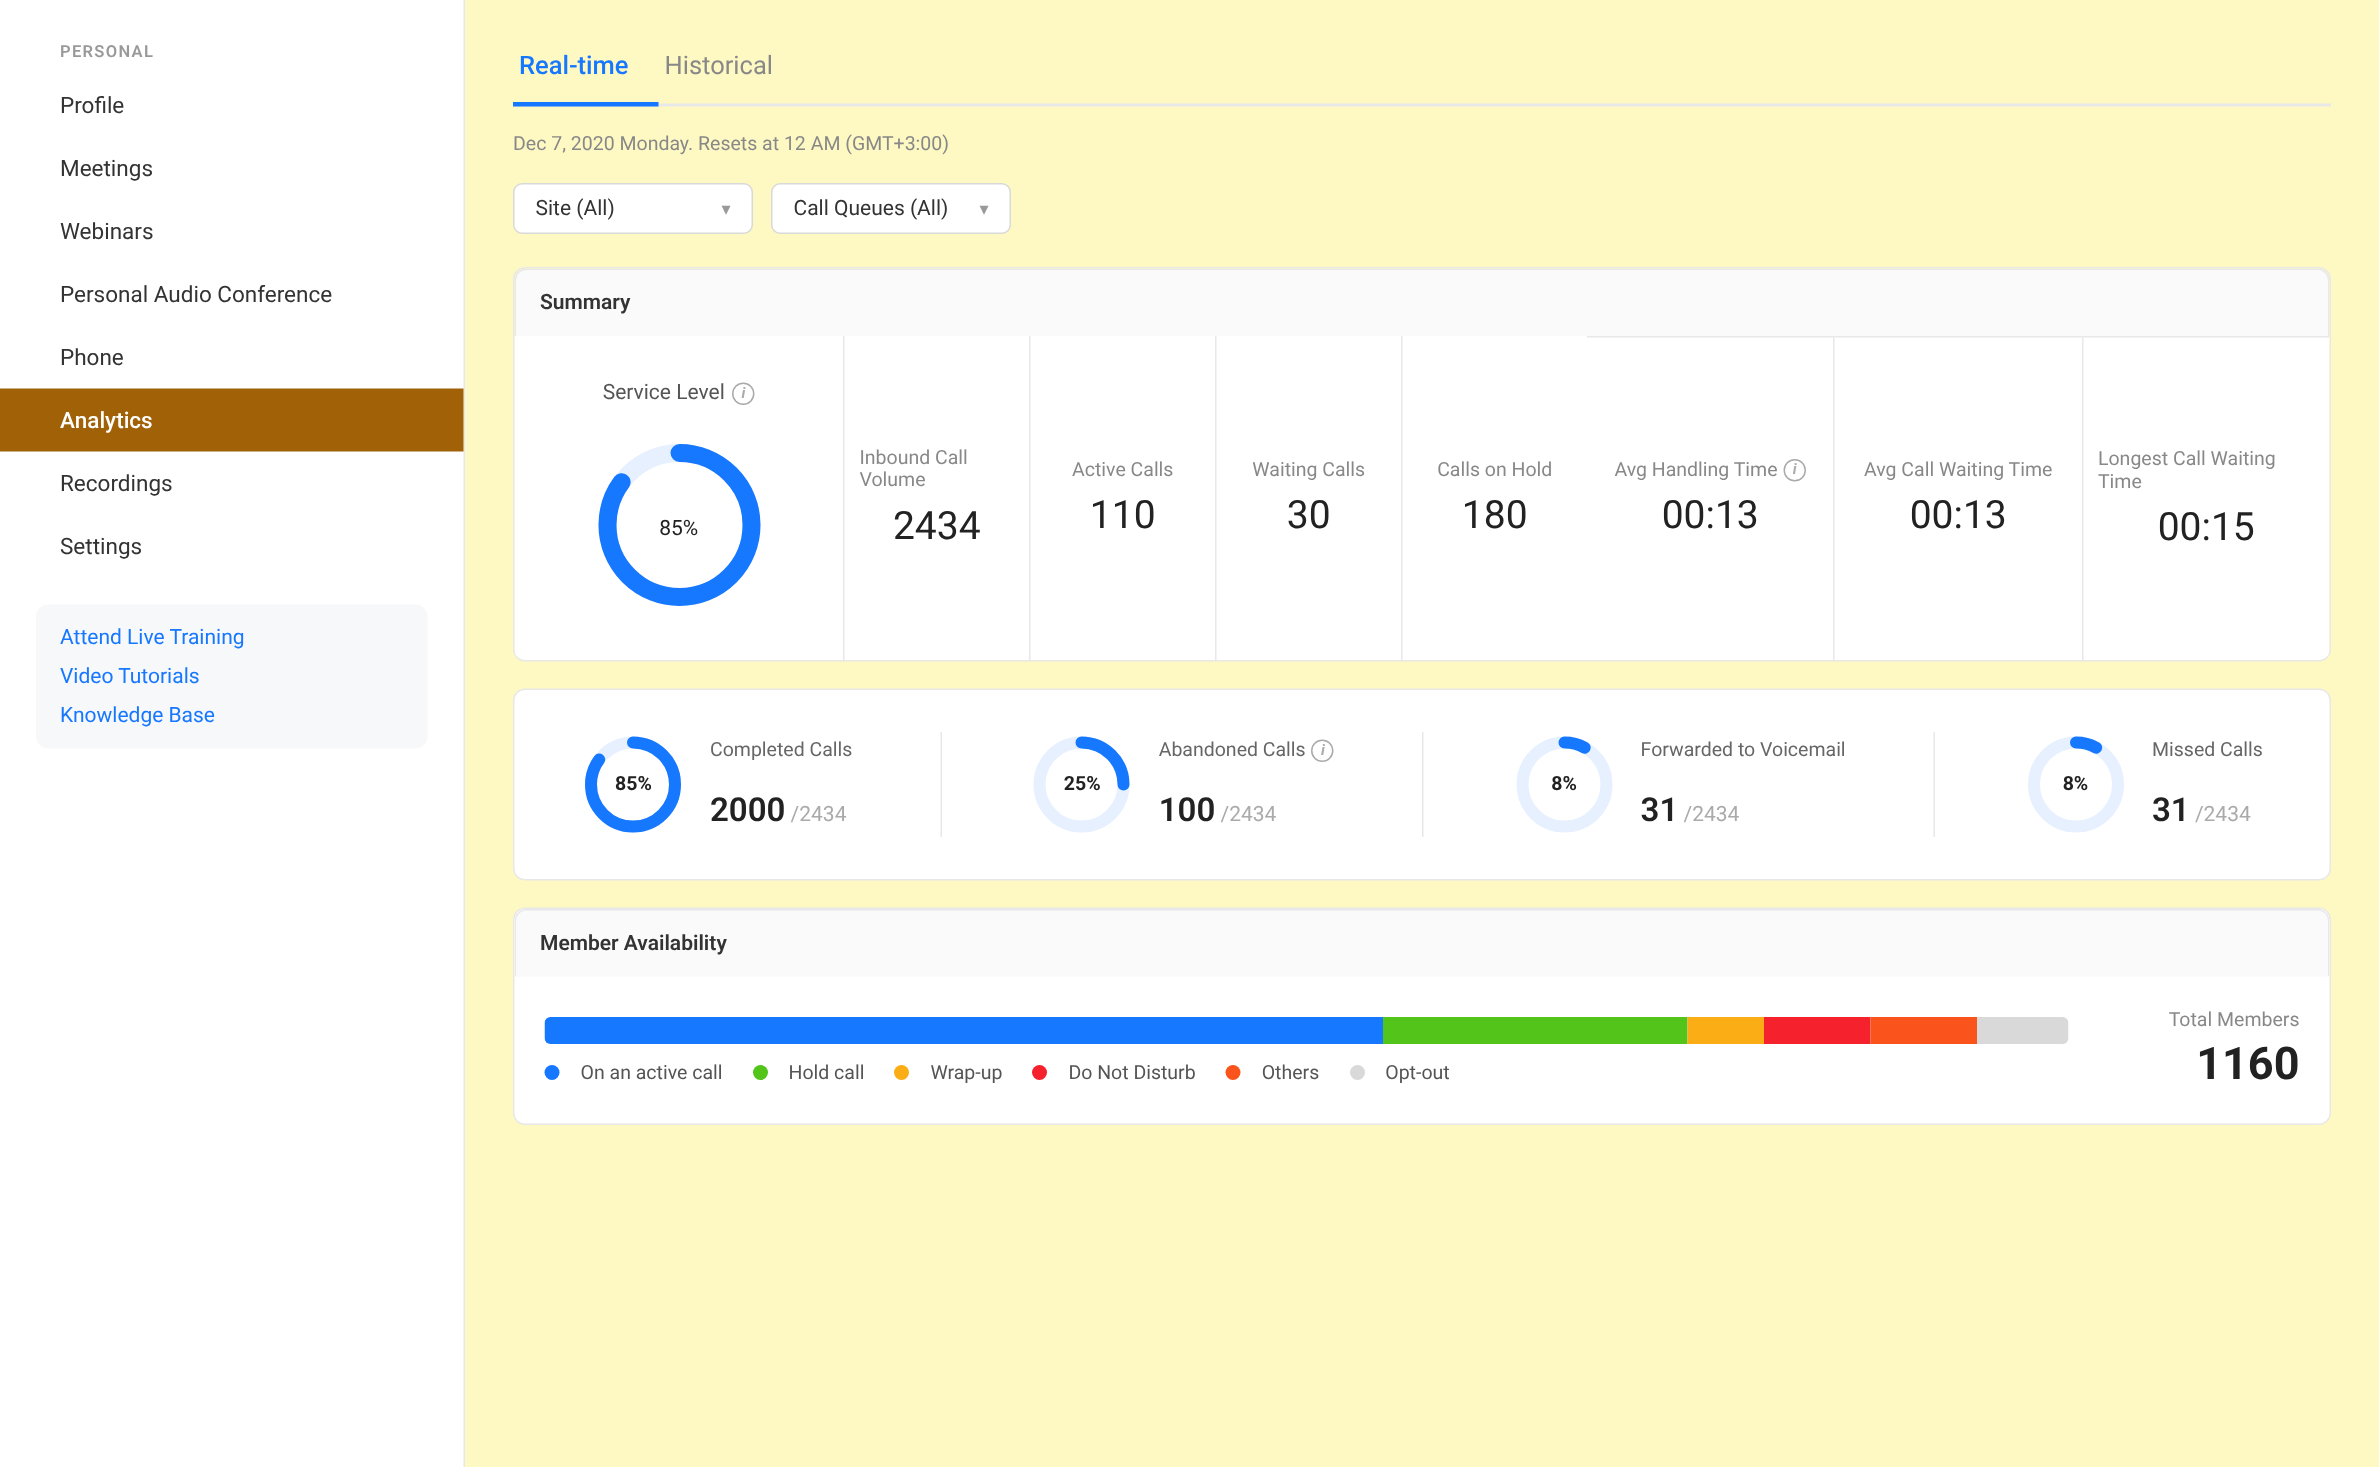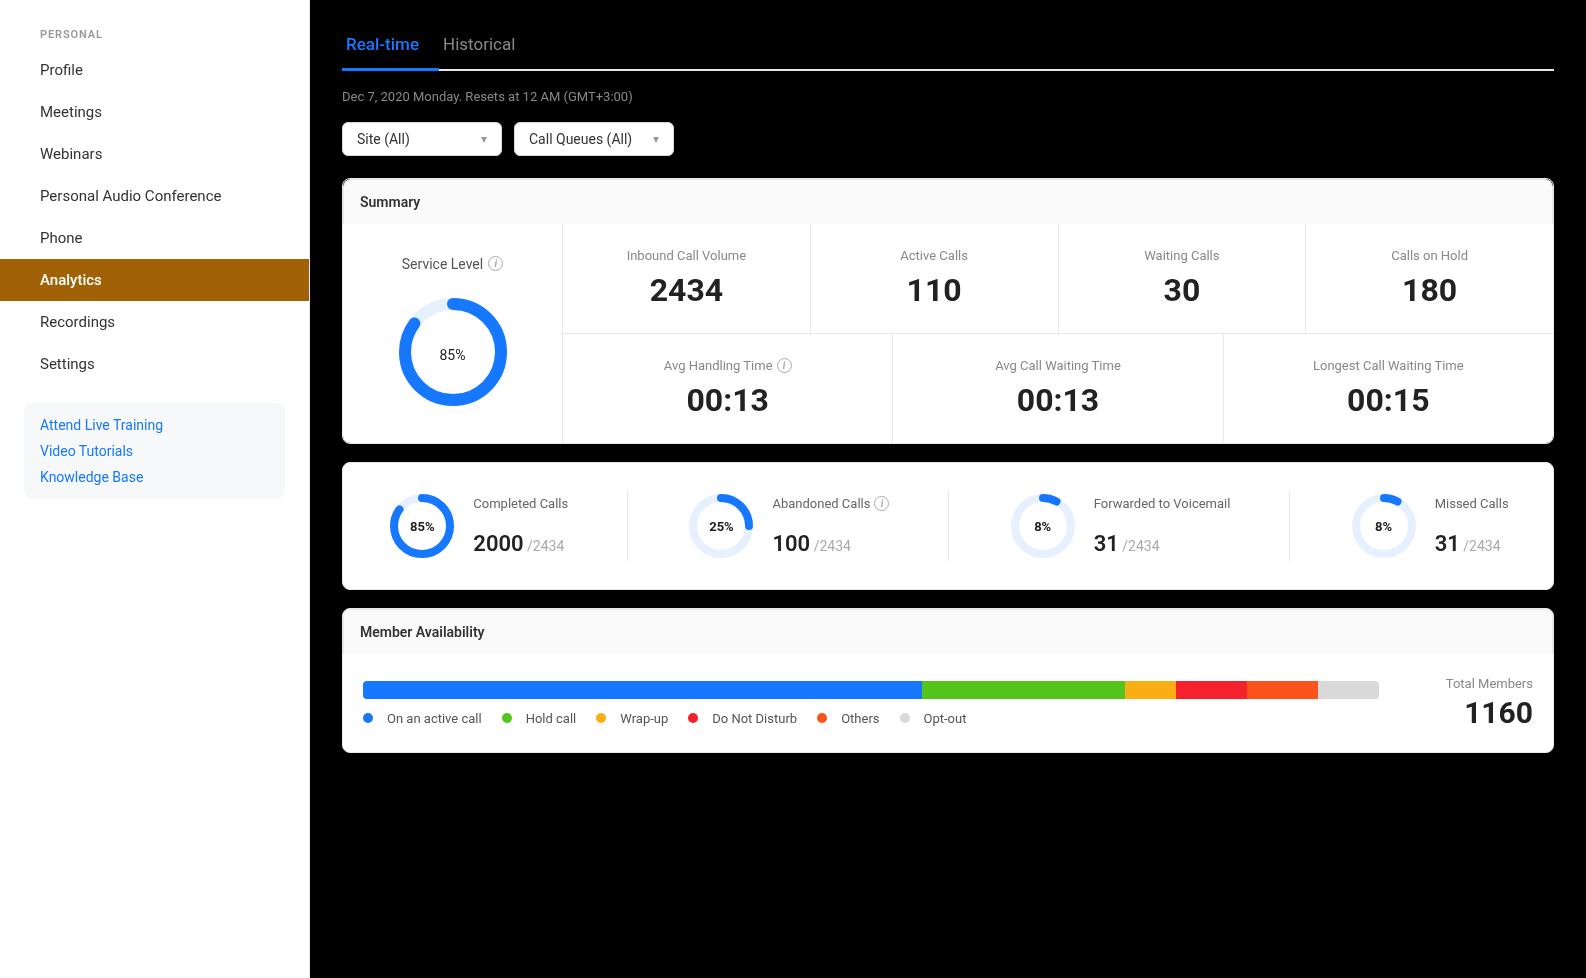--- a/index.html
+++ b/index.html
@@ -57,21 +57,21 @@
 
     
     .main {
       flex: 1;
       background: #f0f2f5;
       height: 100%;
       overflow-y: auto;
       padding: 0;
     }
     .main-inner {
-      background: #000000;
+      background: #fef9c3;
       min-height: 100%;
       padding: 24px 32px 32px 32px;
     }
 
     
     .tabs {
       display: flex;
       gap: 0;
       border-bottom: 2px solid #e8e8e8;
       margin-bottom: 18px;
@@ -175,21 +175,21 @@
       font-size: 22px;
       font-weight: 700;
       color: #222;
     }
     .donut-center span { font-size: 14px; font-weight: 400; }
 
     
     .stats-right {
       flex: 1;
       display: flex;
-      flex-direction: column;
+      flex-direction: row;
     }
     .stats-row {
       display: flex;
       flex: 1;
     }
     .stats-row + .stats-row {
       border-top: 1px solid #e8e8e8;
     }
     .stat-cell {
       flex: 1;
@@ -203,22 +203,22 @@
     .stat-cell:last-child { border-right: none; }
     .stat-label {
       font-size: 13px;
       color: #888;
       margin-bottom: 8px;
       display: flex;
       align-items: center;
       gap: 4px;
     }
     .stat-value {
-      font-size: 32px;
-      font-weight: 700;
+      font-size: 26px;
+      font-weight: 400;
       color: #222;
     }
 
     
     .calls-breakdown {
       border: 1px solid #e8e8e8;
       border-radius: 8px;
       background: #fff;
       margin-bottom: 18px;
       padding: 28px 20px;

